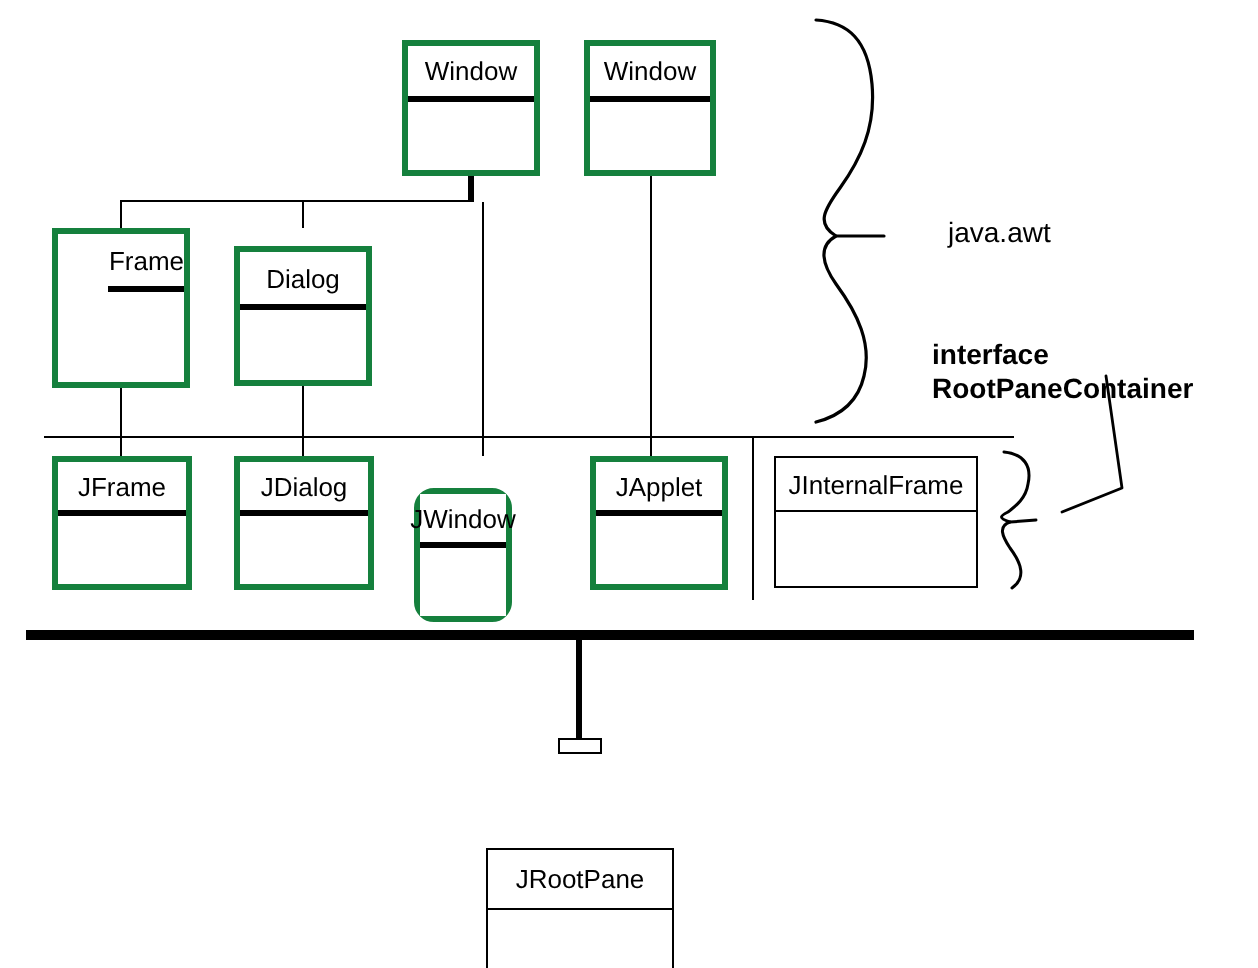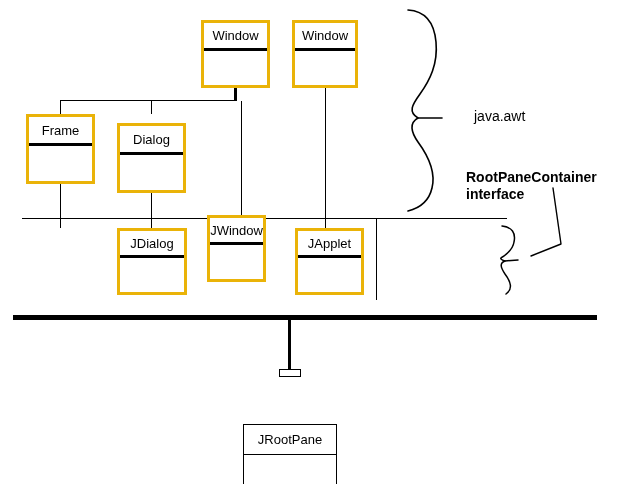--- a/index.html
+++ b/index.html
@@ -20,21 +20,21 @@
   }
   
   .cls {
     position: absolute;
     background: #ffffff;
     box-sizing: border-box;
     display: flex;
     flex-direction: column;
     z-index: 5;
   }
-  .cls.thick { border: 3px solid #eab308; }
+  .cls.thick { border: 3px solid #15803d; }
   .cls.thin  { border: 1px solid #000000; }
 
   .cls .title {
     box-sizing: border-box;
     display: flex;
     align-items: center;
     justify-content: center;
     color: #000000;
     font-size: 13px;
     line-height: 1;
@@ -104,55 +104,63 @@
     <div class="body"></div>
   </div>
 
   <div class="ln v3" style="left:234px; top:87px; height:14px;"></div>
 
   <div class="ln h" style="left:60px; top:100px; width:176px;"></div>
 
   <div class="ln v" style="left:60px; top:100px; height:14px;"></div>
   <div class="ln v" style="left:151px; top:100px; height:14px;"></div>
 
-  <div class="cls thick" style="left:26px; top:114px; width:69px; height:70px;">
+  <div class="cls thick" style="left:26px; top:114px; width:69px; height:80px;align-items:flex-end;">
     <div class="title" style="height:29px;">Frame</div>
     <div class="body"></div>
   </div>
 
   <div class="cls thick" style="left:117px; top:123px; width:69px; height:70px;">
     <div class="title" style="height:29px;">Dialog</div>
     <div class="body"></div>
   </div>
 
   <div class="ln v" style="left:60px; top:184px; height:44px;"></div>
   <div class="ln v" style="left:151px; top:184px; height:44px;"></div>
   <div class="ln v" style="left:241px; top:101px; height:127px;"></div>
   <div class="ln v" style="left:325px; top:87px; height:141px;"></div>
 
   <div class="rule-thin" style="left:22px; top:218px; width:485px;"></div>
 
   <div class="ln v" style="left:376px; top:218px; height:82px;"></div>
 
+  <div class="cls thick" style="left:26px; top:228px; width:70px; height:67px;">
+    <div class="title" style="height:27px;">JFrame</div>
+    <div class="body"></div>
+  </div>
 
   <div class="cls thick" style="left:117px; top:228px; width:70px; height:67px;">
     <div class="title" style="height:27px;">JDialog</div>
     <div class="body"></div>
   </div>
 
-  <div class="cls thick" style="left:207px; top:215px; width:59px; height:67px;">
+  <div class="cls thick" style="left:207px; top:244px; width:49px; height:67px;border-radius:10px;">
     <div class="title" style="height:27px;">JWindow</div>
     <div class="body"></div>
   </div>
 
   <div class="cls thick" style="left:295px; top:228px; width:69px; height:67px;">
     <div class="title" style="height:27px;text-align:right;">JApplet</div>
     <div class="body"></div>
   </div>
 
+  <div class="cls thin" style="left:387px; top:228px; width:102px; height:66px;">
+    <div class="title" style="height:27px;">JInternalFrame</div>
+    <div class="body"></div>
+  </div>
 
   <div class="rule-thick" style="left:13px; top:315px; width:584px;"></div>
 
   <div class="ln v3" style="left:288px; top:318px; height:55px;"></div>
   <div class="tab" style="left:279px; top:369px; width:22px; height:8px;"></div>
 
   <div class="cls thin" style="left:243px; top:376px; width:94px; height:94px;margin-top:48px;">
     <div class="title" style="height:30px;">JRootPane</div>
     <div class="body"></div>
   </div>
@@ -161,22 +169,22 @@
     <path d="M10 8 C 26 9, 36 18, 38 40 C 40 62, 32 78, 22 92
              C 14 103, 10 110, 20 116
              C 11 121, 13 130, 20 140 C 31 155, 38 170, 34 186
              C 31 199, 22 206, 10 209"></path>
     <path d="M20 116 L 44 116"></path>
   </svg>
 
   <div class="note plain" style="left:450px; top:108px;">java.awt</div>
 
   <div class="note strong" style="left:466px; top:169px;">
+    <div>interface</div>
     <div>RootPaneContainer</div>
-    <div>interface</div>
   </div>
 
   <svg class="brace" style="left:505px; top:186px;" width="60" height="85" viewBox="0 0 60 85" fill="none" stroke="#000000" stroke-width="1.4" stroke-linecap="round" stroke-linejoin="round">
     <path d="M48 2 L 56 58 L 26 70"></path>
   </svg>
 
   <svg class="brace" style="left:494px; top:222px;" width="40" height="76" viewBox="0 0 40 76" fill="none" stroke="#000000" stroke-width="1.5" stroke-linecap="round" stroke-linejoin="round">
     <path d="M8 4 C 18 5, 22 11, 20 20 C 19 27, 14 31, 10 34
              C 6 36, 5 37, 11 39
              C 5 41, 7 46, 11 52 C 17 60, 19 67, 12 72"></path>

